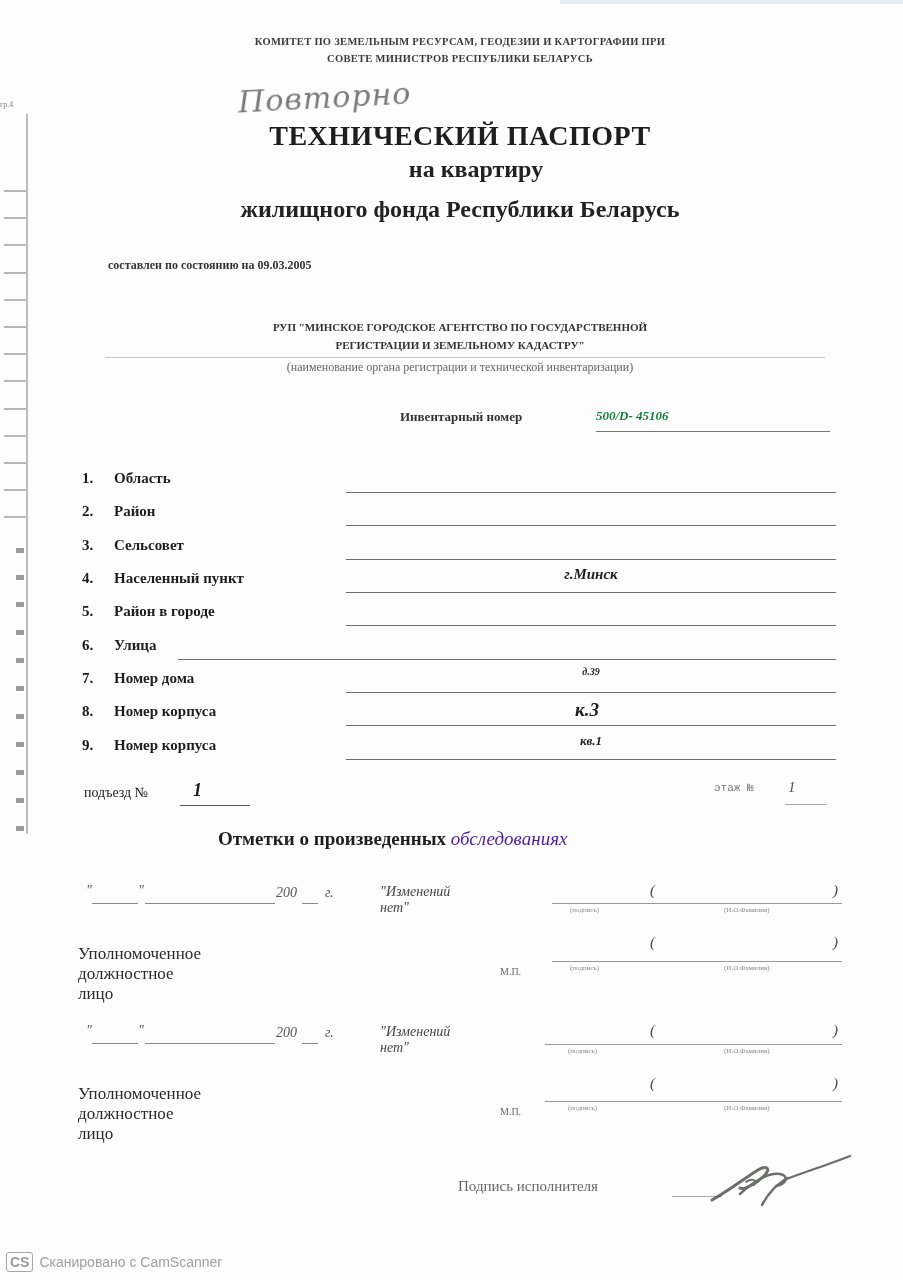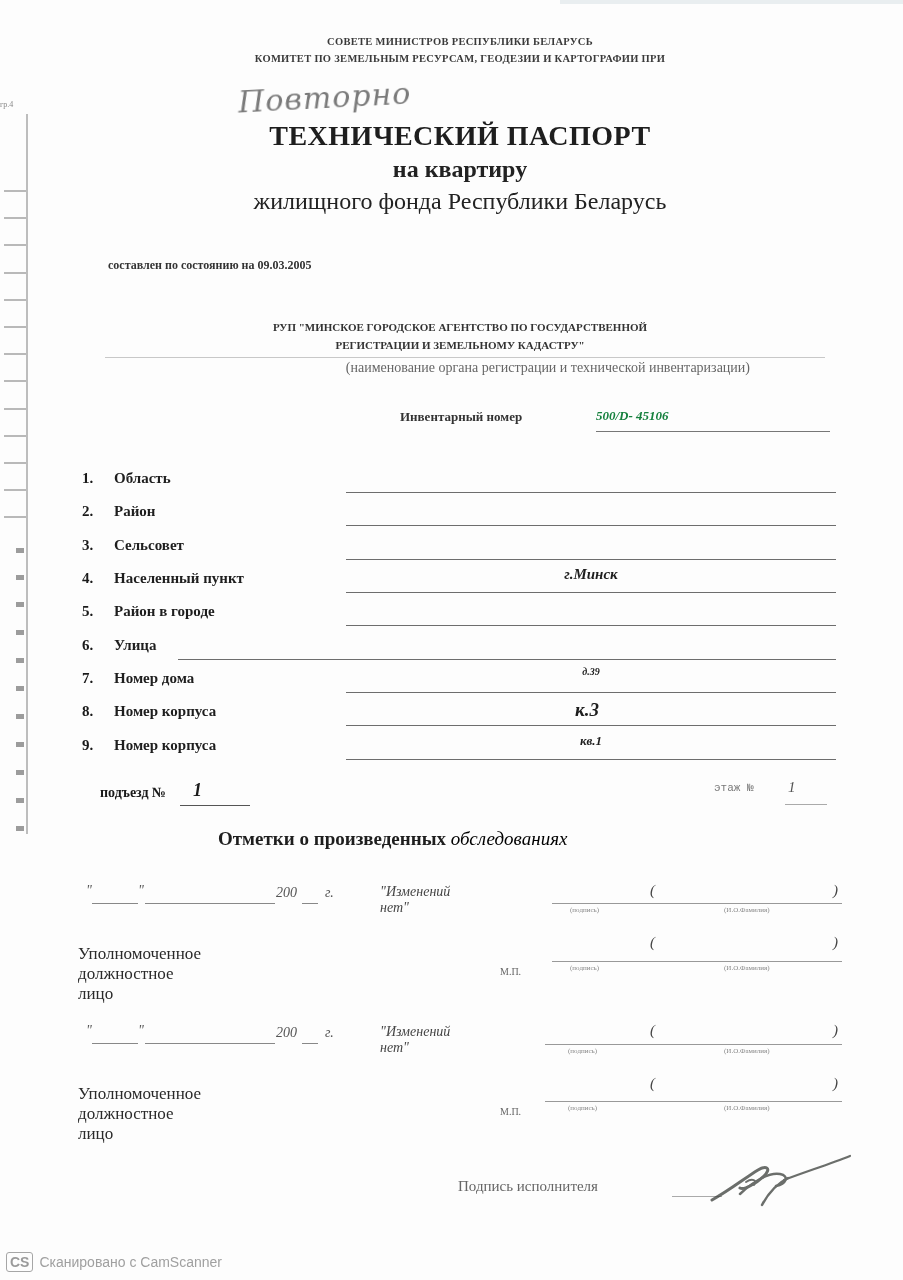--- a/index.html
+++ b/index.html
@@ -20,61 +20,61 @@
     .handwritten {
       left: 238px; top: 80px; font-size: 30px; font-style: italic;
       color: #7a7a7a; transform: rotate(-3deg); letter-spacing: 1px;
       font-family: "DejaVu Serif", serif;
     }
     .title-main {
       left: 180px; top: 120px; width: 560px; text-align: center;
       font-size: 28px; font-weight: bold; letter-spacing: 0.5px; color: #1e1e1e;
     }
     .title-sub {
-      left: 180px; top: 156px; width: 560px; text-align: center;
+      left: 196px; top: 156px; width: 560px; text-align: center;
       font-size: 24px; font-weight: bold; color: #222;
     }
     .title-sub2 {
-      left: 150px; top: 188px; width: 620px; text-align: center;
-      font-size: 24px; font-weight: normal; color: #222;
+      left: 150px; top: 196px; width: 620px; text-align: center;
+      font-size: 24px; font-weight: bold; color: #222;
     }
     .state-line { left: 108px; top: 258px; font-size: 12px; font-weight: bold; color: #333; }
     .agency {
       left: 170px; top: 318px; width: 580px; text-align: center;
       font-size: 11px; font-weight: bold; line-height: 18px; color: #333;
     }
     .agency-rule { left: 105px; top: 357px; width: 720px; height: 1px; background: #c8c8c8; }
     .agency-caption {
-      left: 170px; top: 360px; width: 580px; text-align: right;
-      font-size: 14px; color: #666;
+      left: 170px; top: 360px; width: 580px; text-align: center;
+      font-size: 12px; color: #666;
     }
     .inv-label { left: 400px; top: 409px; font-size: 13px; font-weight: bold; color: #333; }
     .inv-value { left: 596px; top: 408px; font-size: 13px; font-weight: bold; font-style: italic; color: #15803d; }
     .inv-line { left: 596px; top: 431px; width: 234px; height: 1px; background: #777; }
 
     .field-row { position: absolute; left: 82px; height: 30px; width: 760px; }
     .field-num { position: absolute; left: 0; top: 0; font-size: 15px; font-weight: bold; }
     .field-label { position: absolute; left: 32px; top: 0; font-size: 15px; font-weight: bold; color: #1e1e1e; }
     .field-line { position: absolute; height: 1px; background: #6d6d6d; }
     .field-value {
       position: absolute; font-size: 15px; font-weight: bold; font-style: italic;
       text-align: center; color: #1e1e1e;
     }
 
-    .entrance-label { left: 84px; top: 785px; font-size: 14px; font-weight: bold; margin-left: 16px; }
+    .entrance-label { left: 84px; top: 785px; font-size: 14px; font-weight: normal; }
     .entrance-value { left: 193px; top: 780px; font-size: 18px; font-weight: bold; font-style: italic; }
     .entrance-line { left: 180px; top: 805px; width: 70px; height: 1px; background: #555; }
     .floor-label { left: 714px; top: 782px; font-size: 11px; color: #777; font-family: Liberation Mono, monospace; }
     .floor-value { left: 788px; top: 779px; font-size: 15px; font-style: italic; color: #555; }
     .floor-line { left: 785px; top: 804px; width: 42px; height: 1px; background: #aaa; }
 
     .inspections-title {
       left: 218px; top: 828px; font-size: 19px; font-weight: bold; color: #1e1e1e;
     }
-    .inspections-title .light { font-weight: normal; font-style: italic; color: #000000; margin-top: 37px; }
+    .inspections-title .light { font-weight: normal; font-style: italic; color: #4c1d95; margin-top: 37px; }
 
     .rec-date { font-size: 14px; font-style: italic; color: #555; }
     .rec-dline { height: 1px; background: #888; }
     .rec-note { font-size: 14px; font-style: italic; color: #444; }
     .sig-line { height: 1px; background: #999; }
     .paren { font-size: 15px; font-style: italic; color: #444; }
     .tiny { font-size: 7px; color: #888; }
     .official { font-size: 17px; color: #2a2a2a; }
     .mp { font-size: 10px; color: #666; }
 
@@ -127,22 +127,22 @@
     <div class="ruler-mark" style="top:558px"></div>
     <div class="ruler-mark" style="top:586px"></div>
     <div class="ruler-mark" style="top:614px"></div>
     <div class="ruler-mark" style="top:642px"></div>
     <div class="ruler-mark" style="top:670px"></div>
     <div class="ruler-mark" style="top:698px"></div>
     <div class="ruler-mark" style="top:726px"></div>
   </div>
 
   <div class="abs header-org blur">
+    <div>КОМИТЕТ ПО ЗЕМЕЛЬНЫМ РЕСУРСАМ, ГЕОДЕЗИИ И КАРТОГРАФИИ ПРИ</div>
     <div>СОВЕТЕ МИНИСТРОВ РЕСПУБЛИКИ БЕЛАРУСЬ</div>
-    <div>КОМИТЕТ ПО ЗЕМЕЛЬНЫМ РЕСУРСАМ, ГЕОДЕЗИИ И КАРТОГРАФИИ ПРИ</div>
   </div>
   <div class="abs handwritten blur">Повторно</div>
 
   <div class="abs title-main blur">ТЕХНИЧЕСКИЙ ПАСПОРТ</div>
   <div class="abs title-sub blur">на квартиру</div>
   <div class="abs title-sub2 blur">жилищного фонда Республики Беларусь</div>
 
   <div class="abs state-line blur">составлен по состоянию на 09.03.2005</div>
 
   <div class="abs agency blur">

